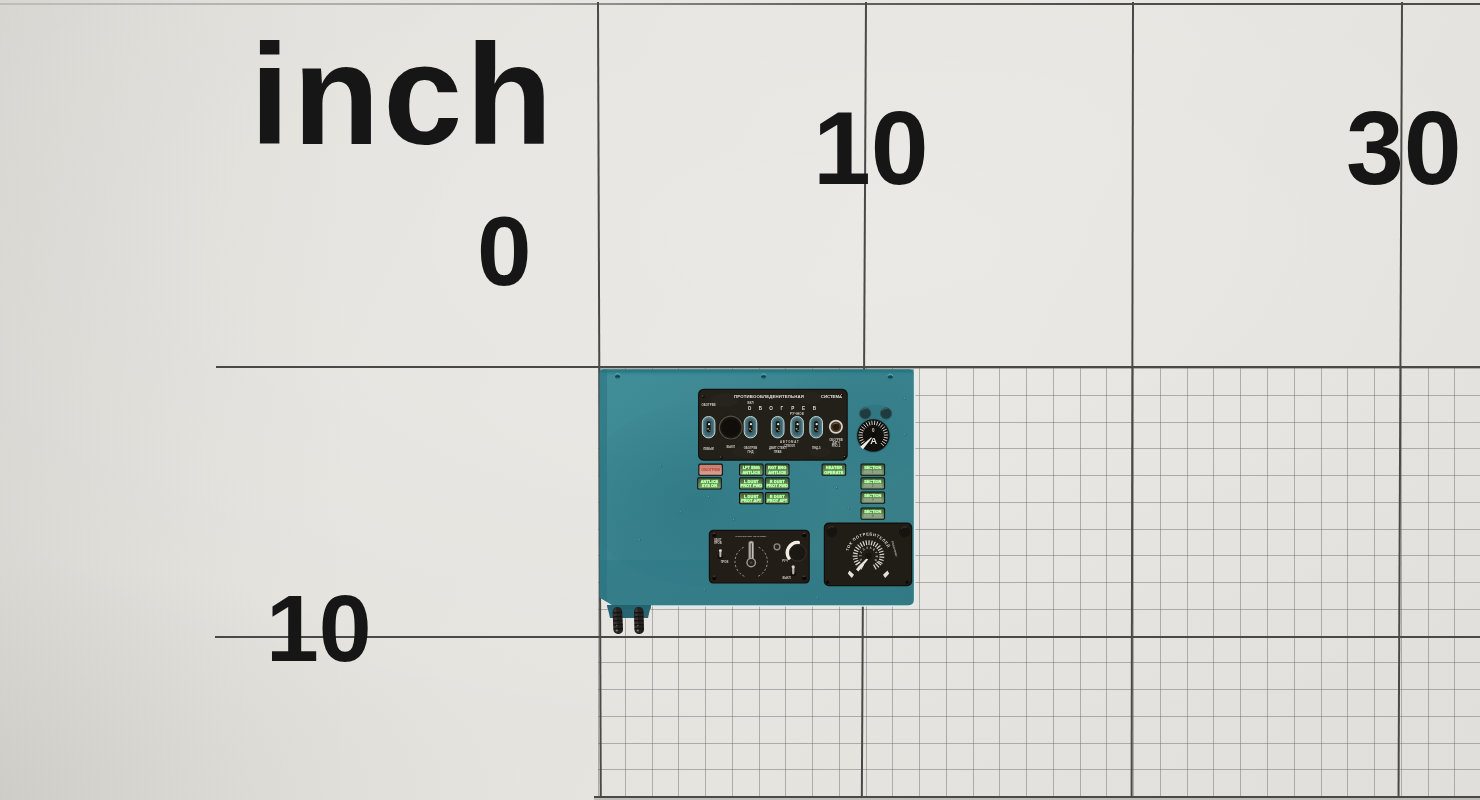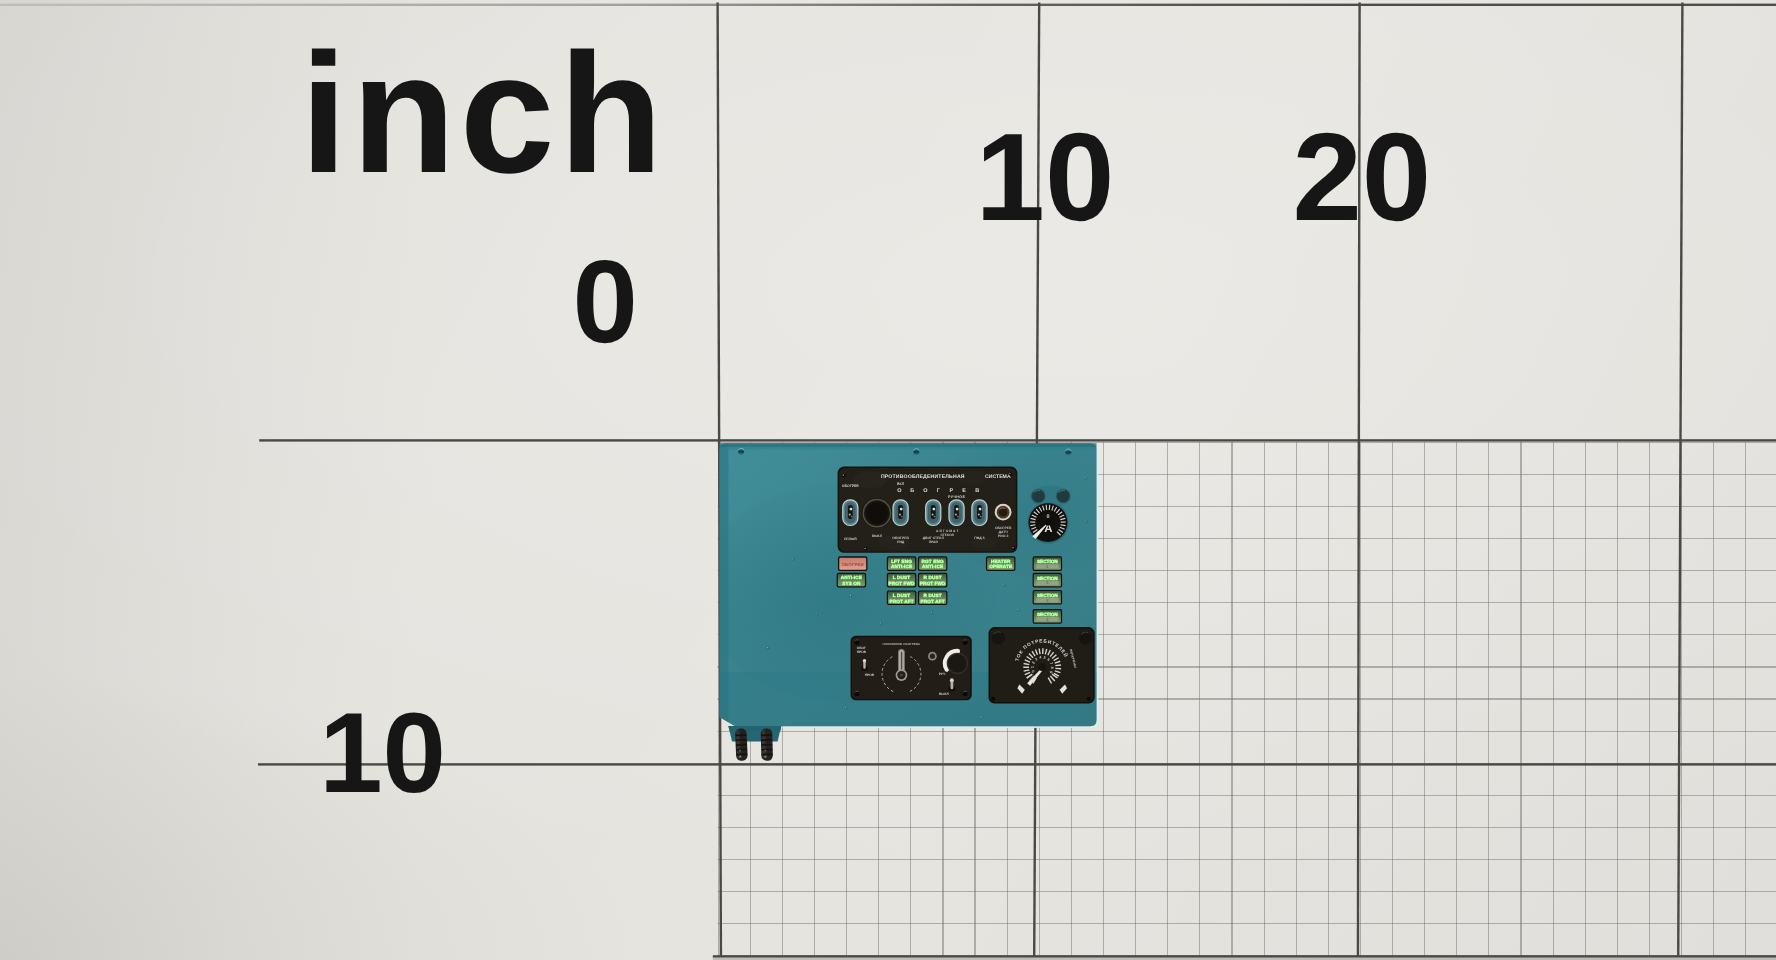--- a/index.html
+++ b/index.html
@@ -23,21 +23,21 @@
  <div class="hline" style="left:215px;top:636px;width:1265px"></div>
  <div class="hline" style="left:594px;top:795.5px;width:886px"></div>
  <div style="position:absolute;left:594px;top:797.9px;width:886px;height:2.1px;background:rgba(120,118,113,0.35)"></div>
  <div class="vline" style="left:596.5px;transform:rotate(-0.2deg);transform-origin:top center"></div>
  <div class="vline" style="left:864.5px;transform:rotate(0.3deg);transform-origin:top center"></div>
  <div class="vline" style="left:1132px;transform:rotate(0.1deg);transform-origin:top center"></div>
  <div class="vline" style="left:1400.5px;transform:rotate(0.25deg);transform-origin:top center"></div>
  <div class="lbl" style="left:250px;top:24px;font-size:142px;letter-spacing:3.5px">inch</div>
  <div class="lbl" style="left:477px;top:202px;font-size:98px">0</div>
  <div class="lbl" style="left:813px;top:96px;font-size:104px">10</div>
- <div class="lbl" style="left:1077px;top:96px;font-size:104px">20</div>
+ <div class="lbl" style="left:1346px;top:96px;font-size:104px">30</div>
  <div class="lbl" style="left:266px;top:581px;font-size:95px">10</div>
  <svg width="400" height="290" viewBox="560 360 400 290" style="position:absolute;left:560px;top:360px;filter:blur(0.45px)">
       <defs>
 <linearGradient id="teal" x1="0" y1="0" x2="1" y2="1">
  <stop offset="0" stop-color="#418e99"></stop>
           <stop offset="0.45" stop-color="#3a838e"></stop>
           <stop offset="1" stop-color="#367c85"></stop>
 </linearGradient>
 <linearGradient id="bf" x1="0" y1="0" x2="0" y2="1">
  <stop offset="0" stop-color="#40583a"></stop>

